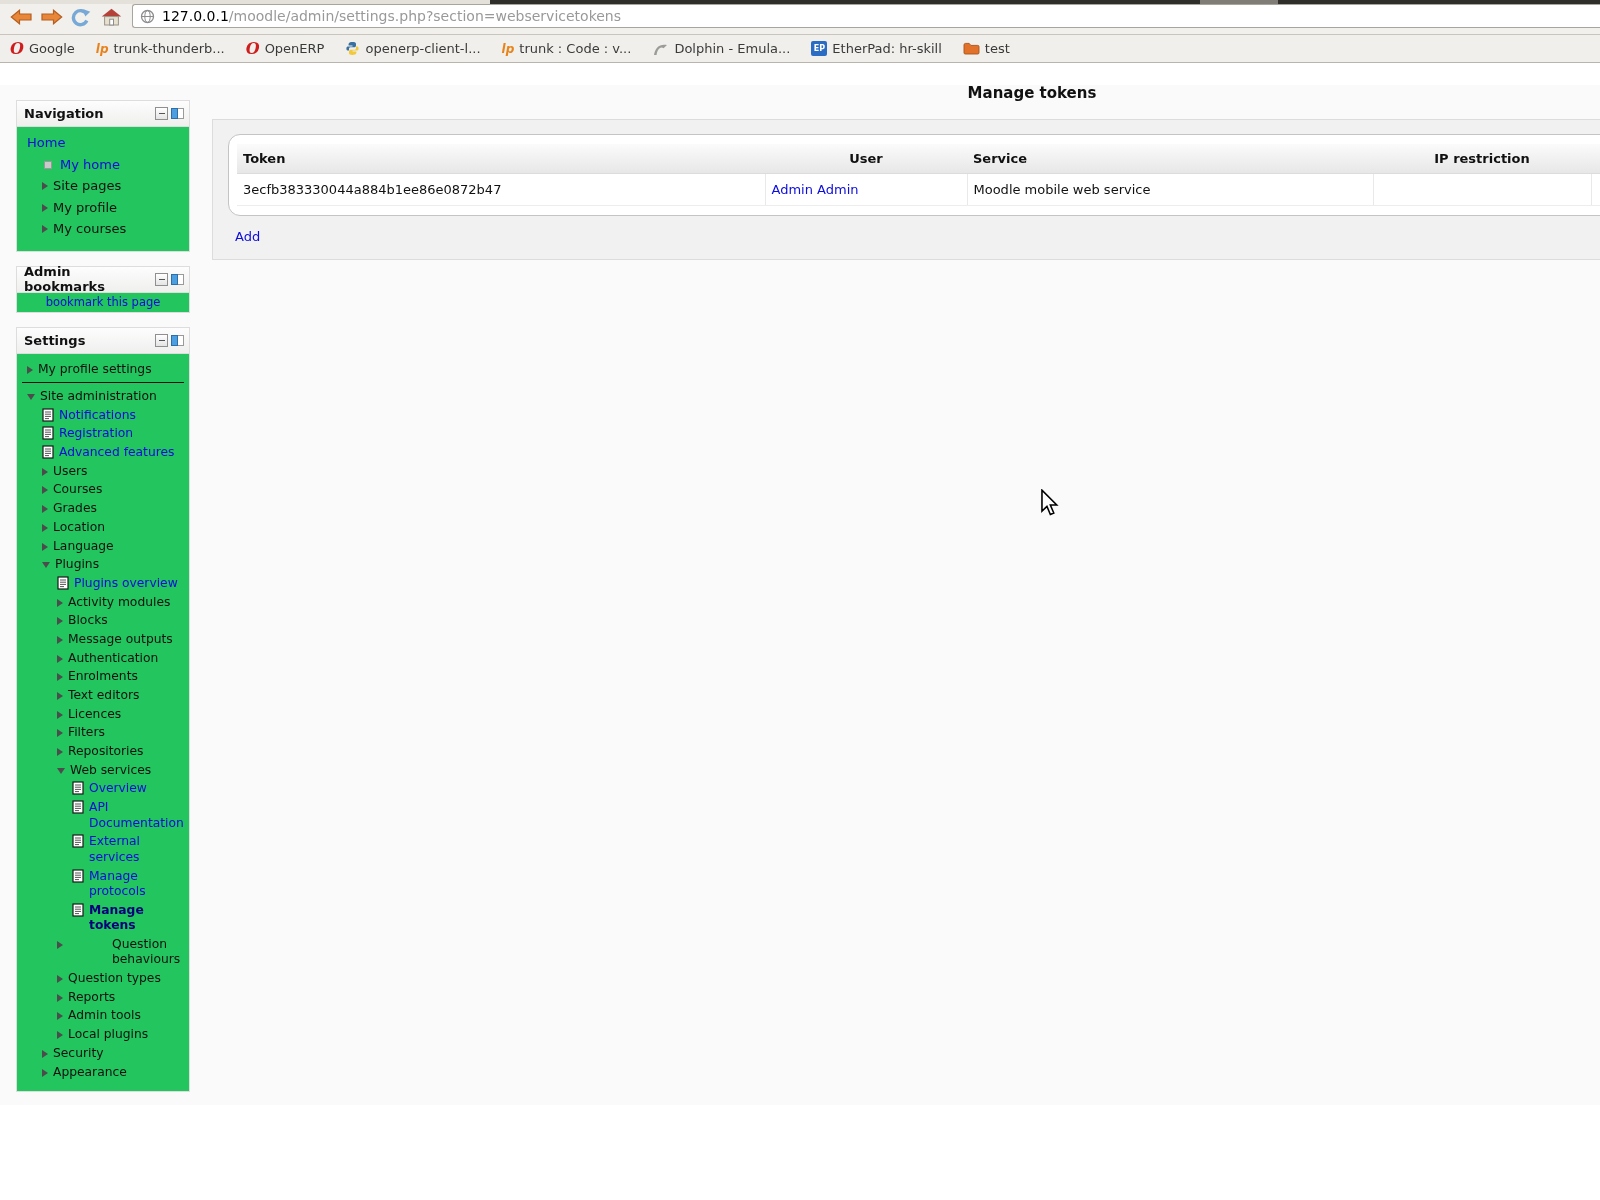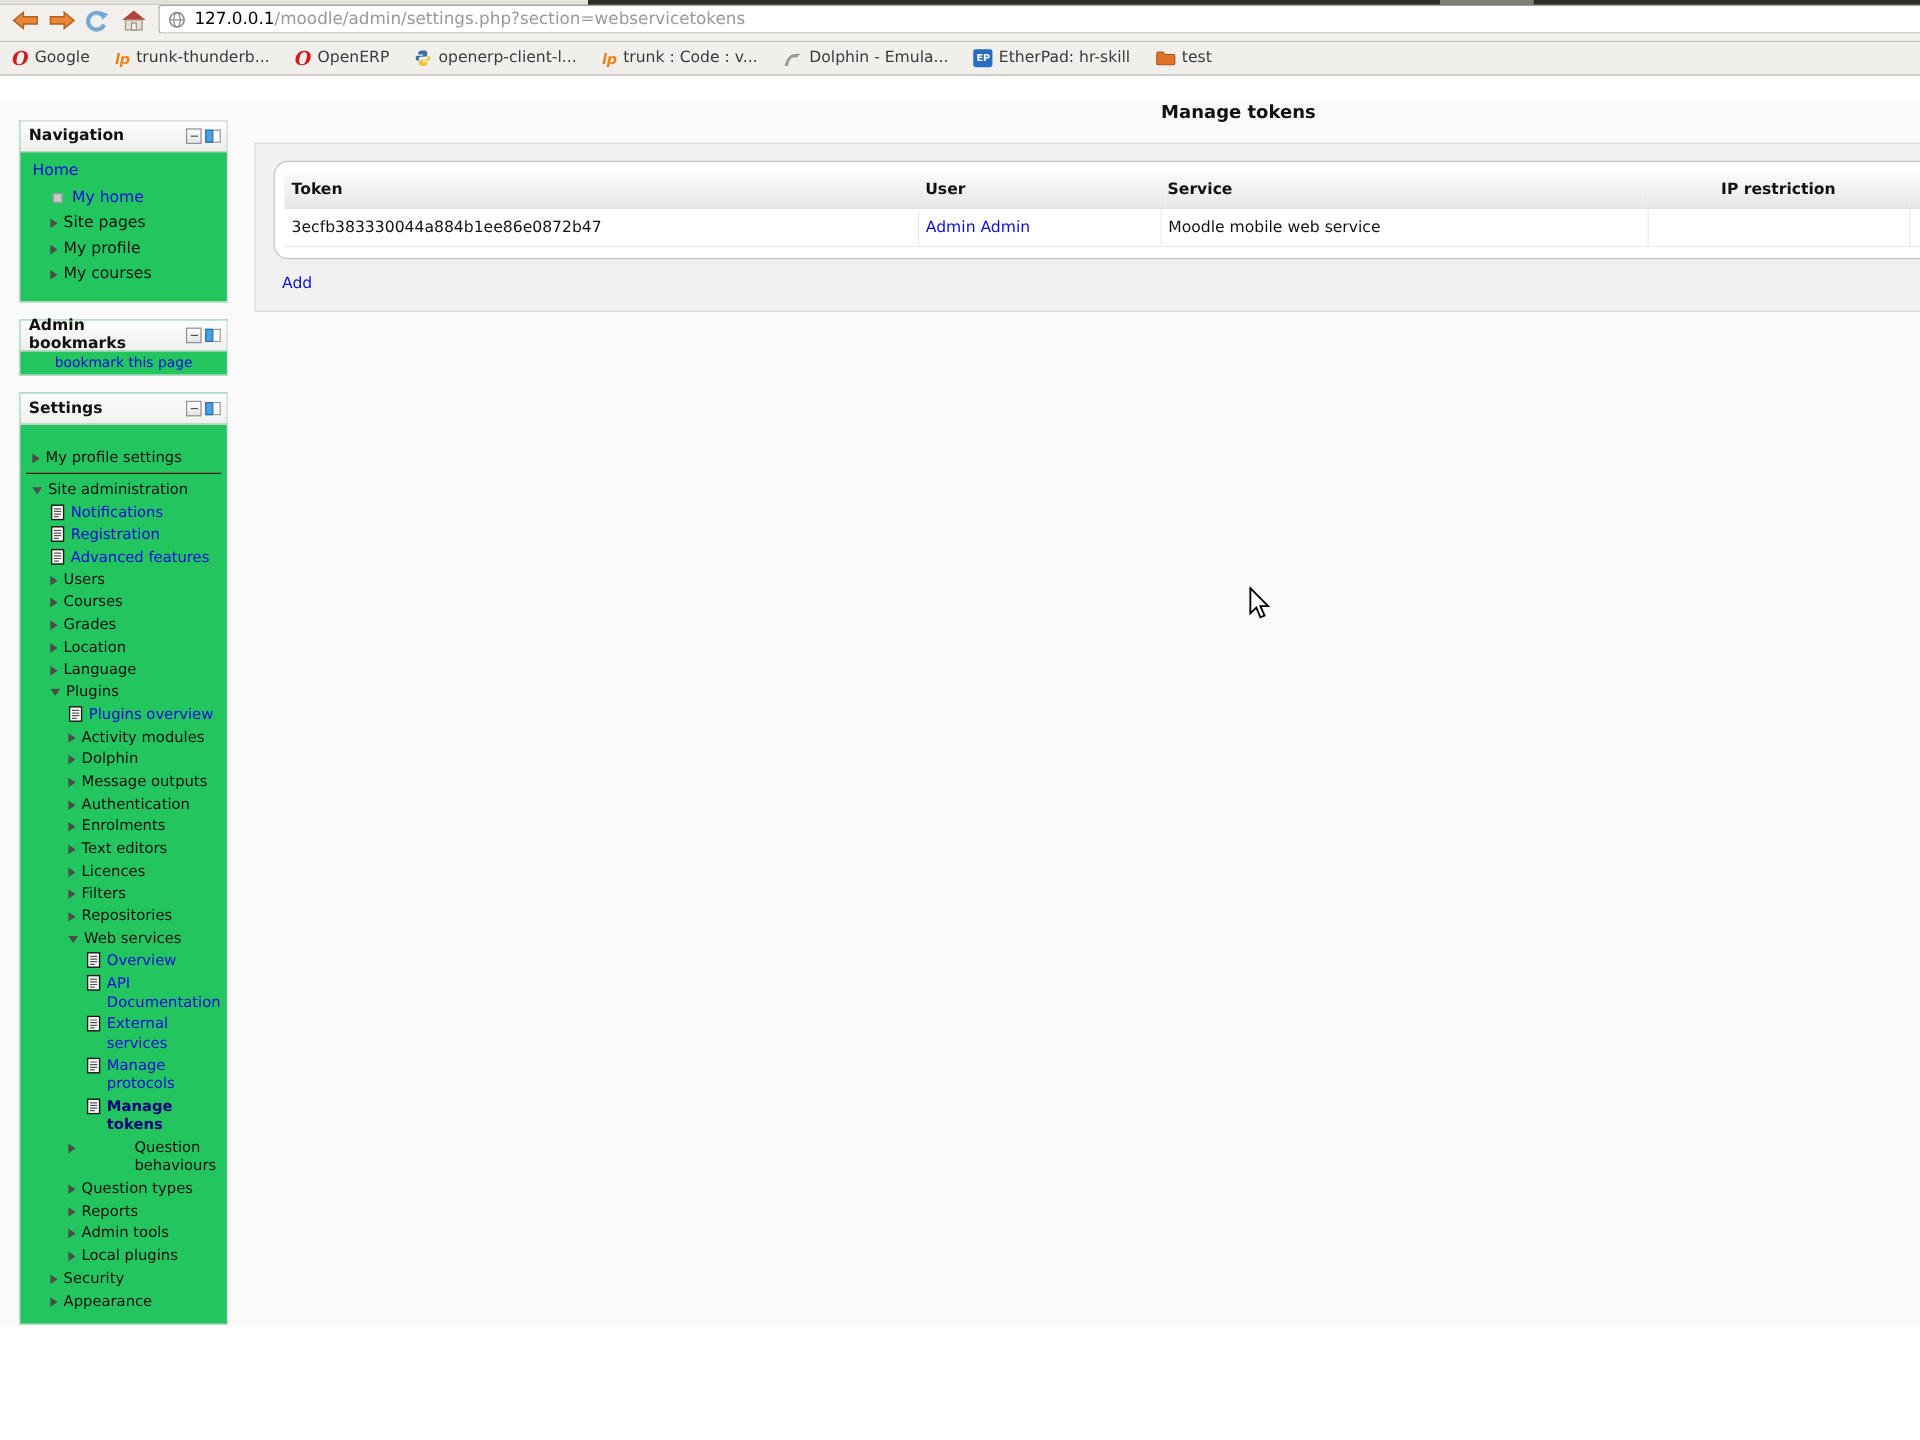--- a/index.html
+++ b/index.html
@@ -63,21 +63,21 @@
   .main-title{text-align:center;font-weight:bold;font-size:15px;color:#111;margin:22px 0 17px 0;line-height:17px;}
   .panel{background:#f1f1f1;border:1px solid #dcdcdc;width:1632px;box-sizing:border-box;padding:14px 0 13px 15px;}
   .tablebox{background:#fff;border:1px solid #c4c4c4;border-radius:12px;width:1600px;box-sizing:border-box;padding:9px 8px;}
   table.tokens{border-collapse:collapse;table-layout:fixed;width:1570px;font-size:13px;}
   table.tokens th{font-weight:bold;color:#111;text-align:left;background:linear-gradient(#fbfbfb,#e7e7e7);border-bottom:1px solid #dcdcdc;padding:7px 6px;}
   table.tokens th.c-ip{text-align:center;}
   table.tokens th.c-valid{padding-left:48px;}
   table.tokens td{padding:8px 6px;border-right:1px solid #e9e9e9;border-bottom:1px solid #ededed;color:#111;background:#fff;}
   table.tokens td:last-child{border-right:none;}
   table.tokens .w-token{width:516px;}
-  table.tokens .w-user{width:190px;}
+  table.tokens .w-user{width:190px;text-align:center;}
   table.tokens .w-service{width:394px;}
   table.tokens .w-ip{width:206px;}
   .add-link{display:inline-block;margin:13px 0 2px 7px;font-size:13px;}
 
   .cursor{position:absolute;left:1040px;top:489px;z-index:99;pointer-events:none;}
 </style>
 </head>
 <body>
 
 <div class="viewport">
@@ -240,21 +240,21 @@
               <span class="hicon-minus">
                   <i></i>
                 </span>
               <span class="hicon-dock">
                   <span class="d1"></span>
                   <span class="d2"></span>
                 </span>
             </span>
           </div>
           <div class="block-content tree-set" id="settings-tree">
-              <div class="trow" style="padding-left: 6px; margin-top: 12px;">
+              <div class="trow" style="padding-left: 6px;">
                 <span class="ticon tri-r"></span>
                 <span class="tlabel">My profile settings</span>
               </div>
               <div class="tdivider"></div>
               <div class="trow" style="padding-left: 6px;">
                 <span class="ticon tri-d"></span>
                 <span class="tlabel">Site administration</span>
               </div>
               <div class="trow" style="padding-left: 21px;">
                 <span class="ticon doc-ic">
@@ -327,21 +327,21 @@
                   </svg>
                 </span>
                 <a class="tlabel link">Plugins overview</a>
               </div>
               <div class="trow" style="padding-left: 36px;">
                 <span class="ticon tri-r"></span>
                 <span class="tlabel">Activity modules</span>
               </div>
               <div class="trow" style="padding-left: 36px;">
                 <span class="ticon tri-r"></span>
-                <span class="tlabel">Dolphin</span>
+                <span class="tlabel">Blocks</span>
               </div>
               <div class="trow" style="padding-left: 36px;">
                 <span class="ticon tri-r"></span>
                 <span class="tlabel">Message outputs</span>
               </div>
               <div class="trow" style="padding-left: 36px;">
                 <span class="ticon tri-r"></span>
                 <span class="tlabel">Authentication</span>
               </div>
               <div class="trow" style="padding-left: 36px;">

